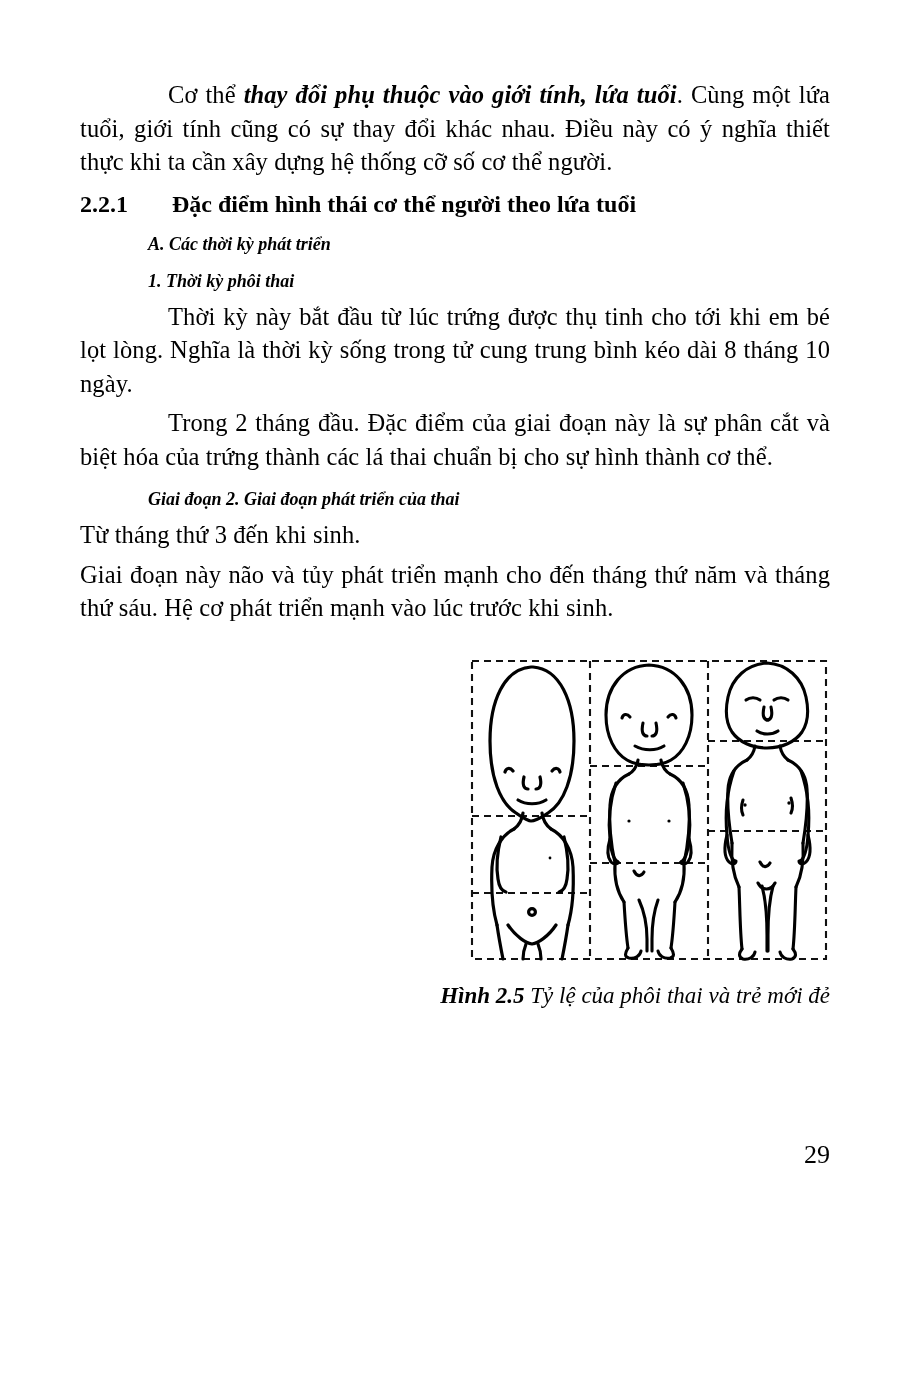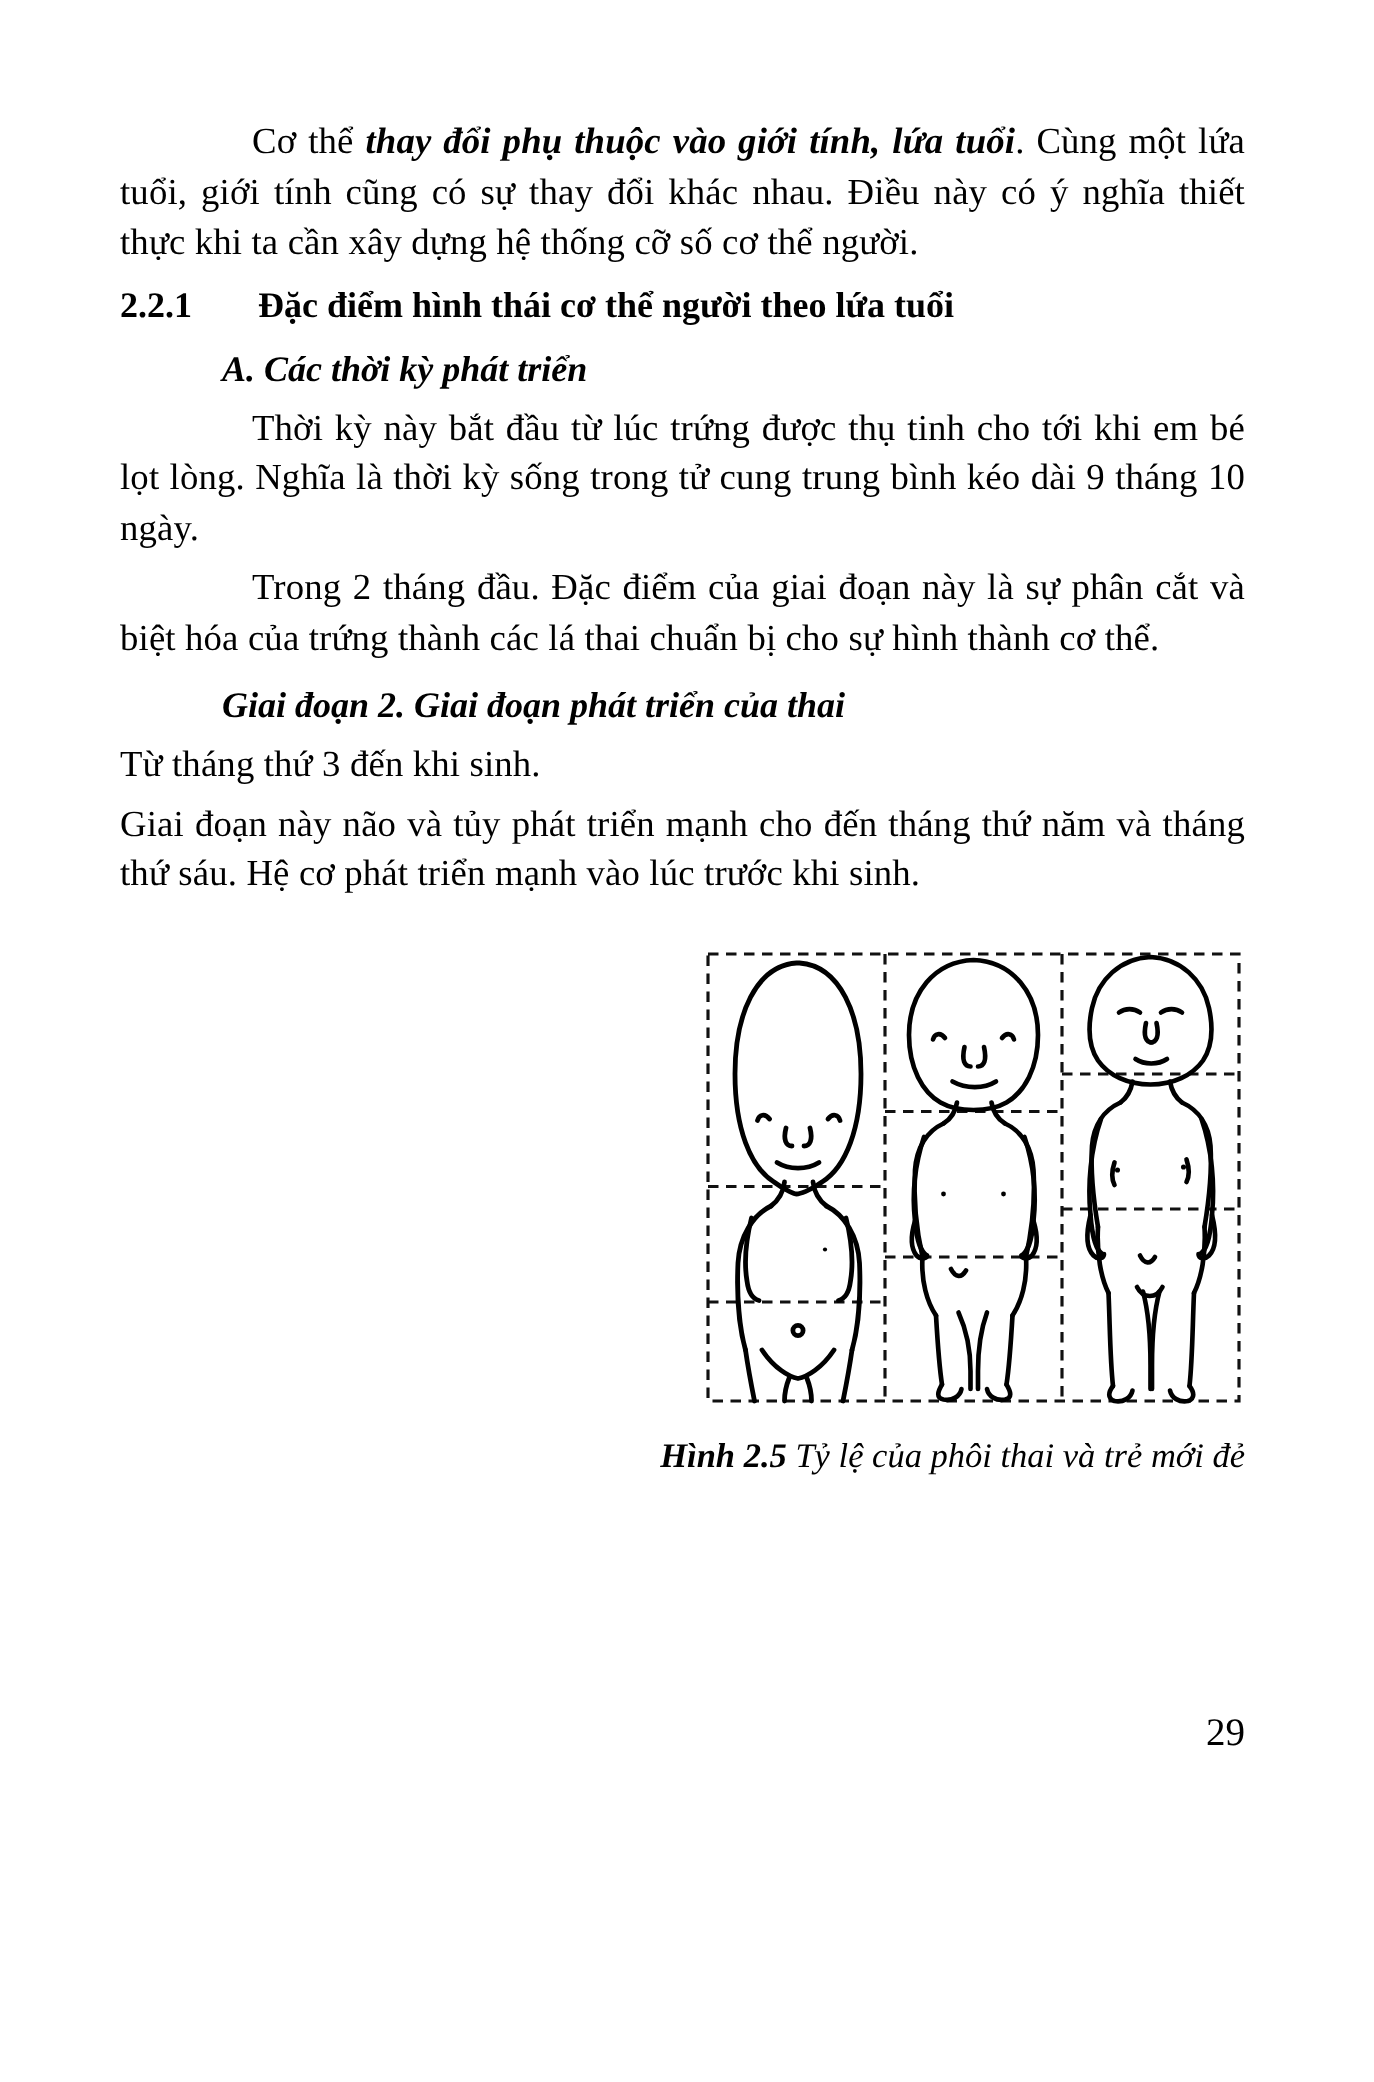--- a/index.html
+++ b/index.html
@@ -50,21 +50,21 @@
   }
   .section-heading .num {
     width: 92px;
     flex: 0 0 92px;
   }
   .section-heading .title {
     flex: 1;
   }
   
   .sub-heading {
-    font-size: 24px;
+    font-size: 18px;
     font-weight: bold;
     font-style: italic;
     margin: 16px 0 8px 0;
   }
   .sub-heading.indented {
     padding-left: 68px;
   }
   .emph {
     font-weight: bold;
     font-style: italic;
@@ -110,22 +110,23 @@
 
     <div class="section-heading">
       <span class="num">2.2.1</span>
       <span class="title">Đặc điểm hình thái cơ thể người theo lứa tuổi</span>
     </div>
 
 
     <p class="sub-heading indented">A. Các thời kỳ phát triển</p>
 
 
-
-    <p class="para indent">Thời kỳ này bắt đầu từ lúc trứng được thụ tinh cho tới khi em bé lọt lòng. Nghĩa là thời kỳ sống trong tử cung trung bình kéo dài 9 tháng 10 ngày.</p>
+    <p class="sub-heading indented">1. Thời kỳ phôi thai</p>
+
+    <p class="para indent">Thời kỳ này bắt đầu từ lúc trứng được thụ tinh cho tới khi em bé lọt lòng. Nghĩa là thời kỳ sống trong tử cung trung bình kéo dài 8 tháng 10 ngày.</p>
 
 
 
     <p class="para indent">Trong 2 tháng đầu. Đặc điểm của giai đoạn này là sự phân cắt và biệt hóa của trứng thành các lá thai chuẩn bị cho sự hình thành cơ thể.</p>
 
     <p class="sub-heading indented">Giai đoạn 2. Giai đoạn phát triển của thai</p>
 
     <p class="para noindent">Từ tháng thứ 3 đến khi sinh.</p>
 
     <p class="para noindent">Giai đoạn này não và tủy phát triển mạnh cho đến tháng thứ năm và tháng thứ sáu. Hệ cơ phát triển mạnh vào lúc trước khi sinh.</p>

